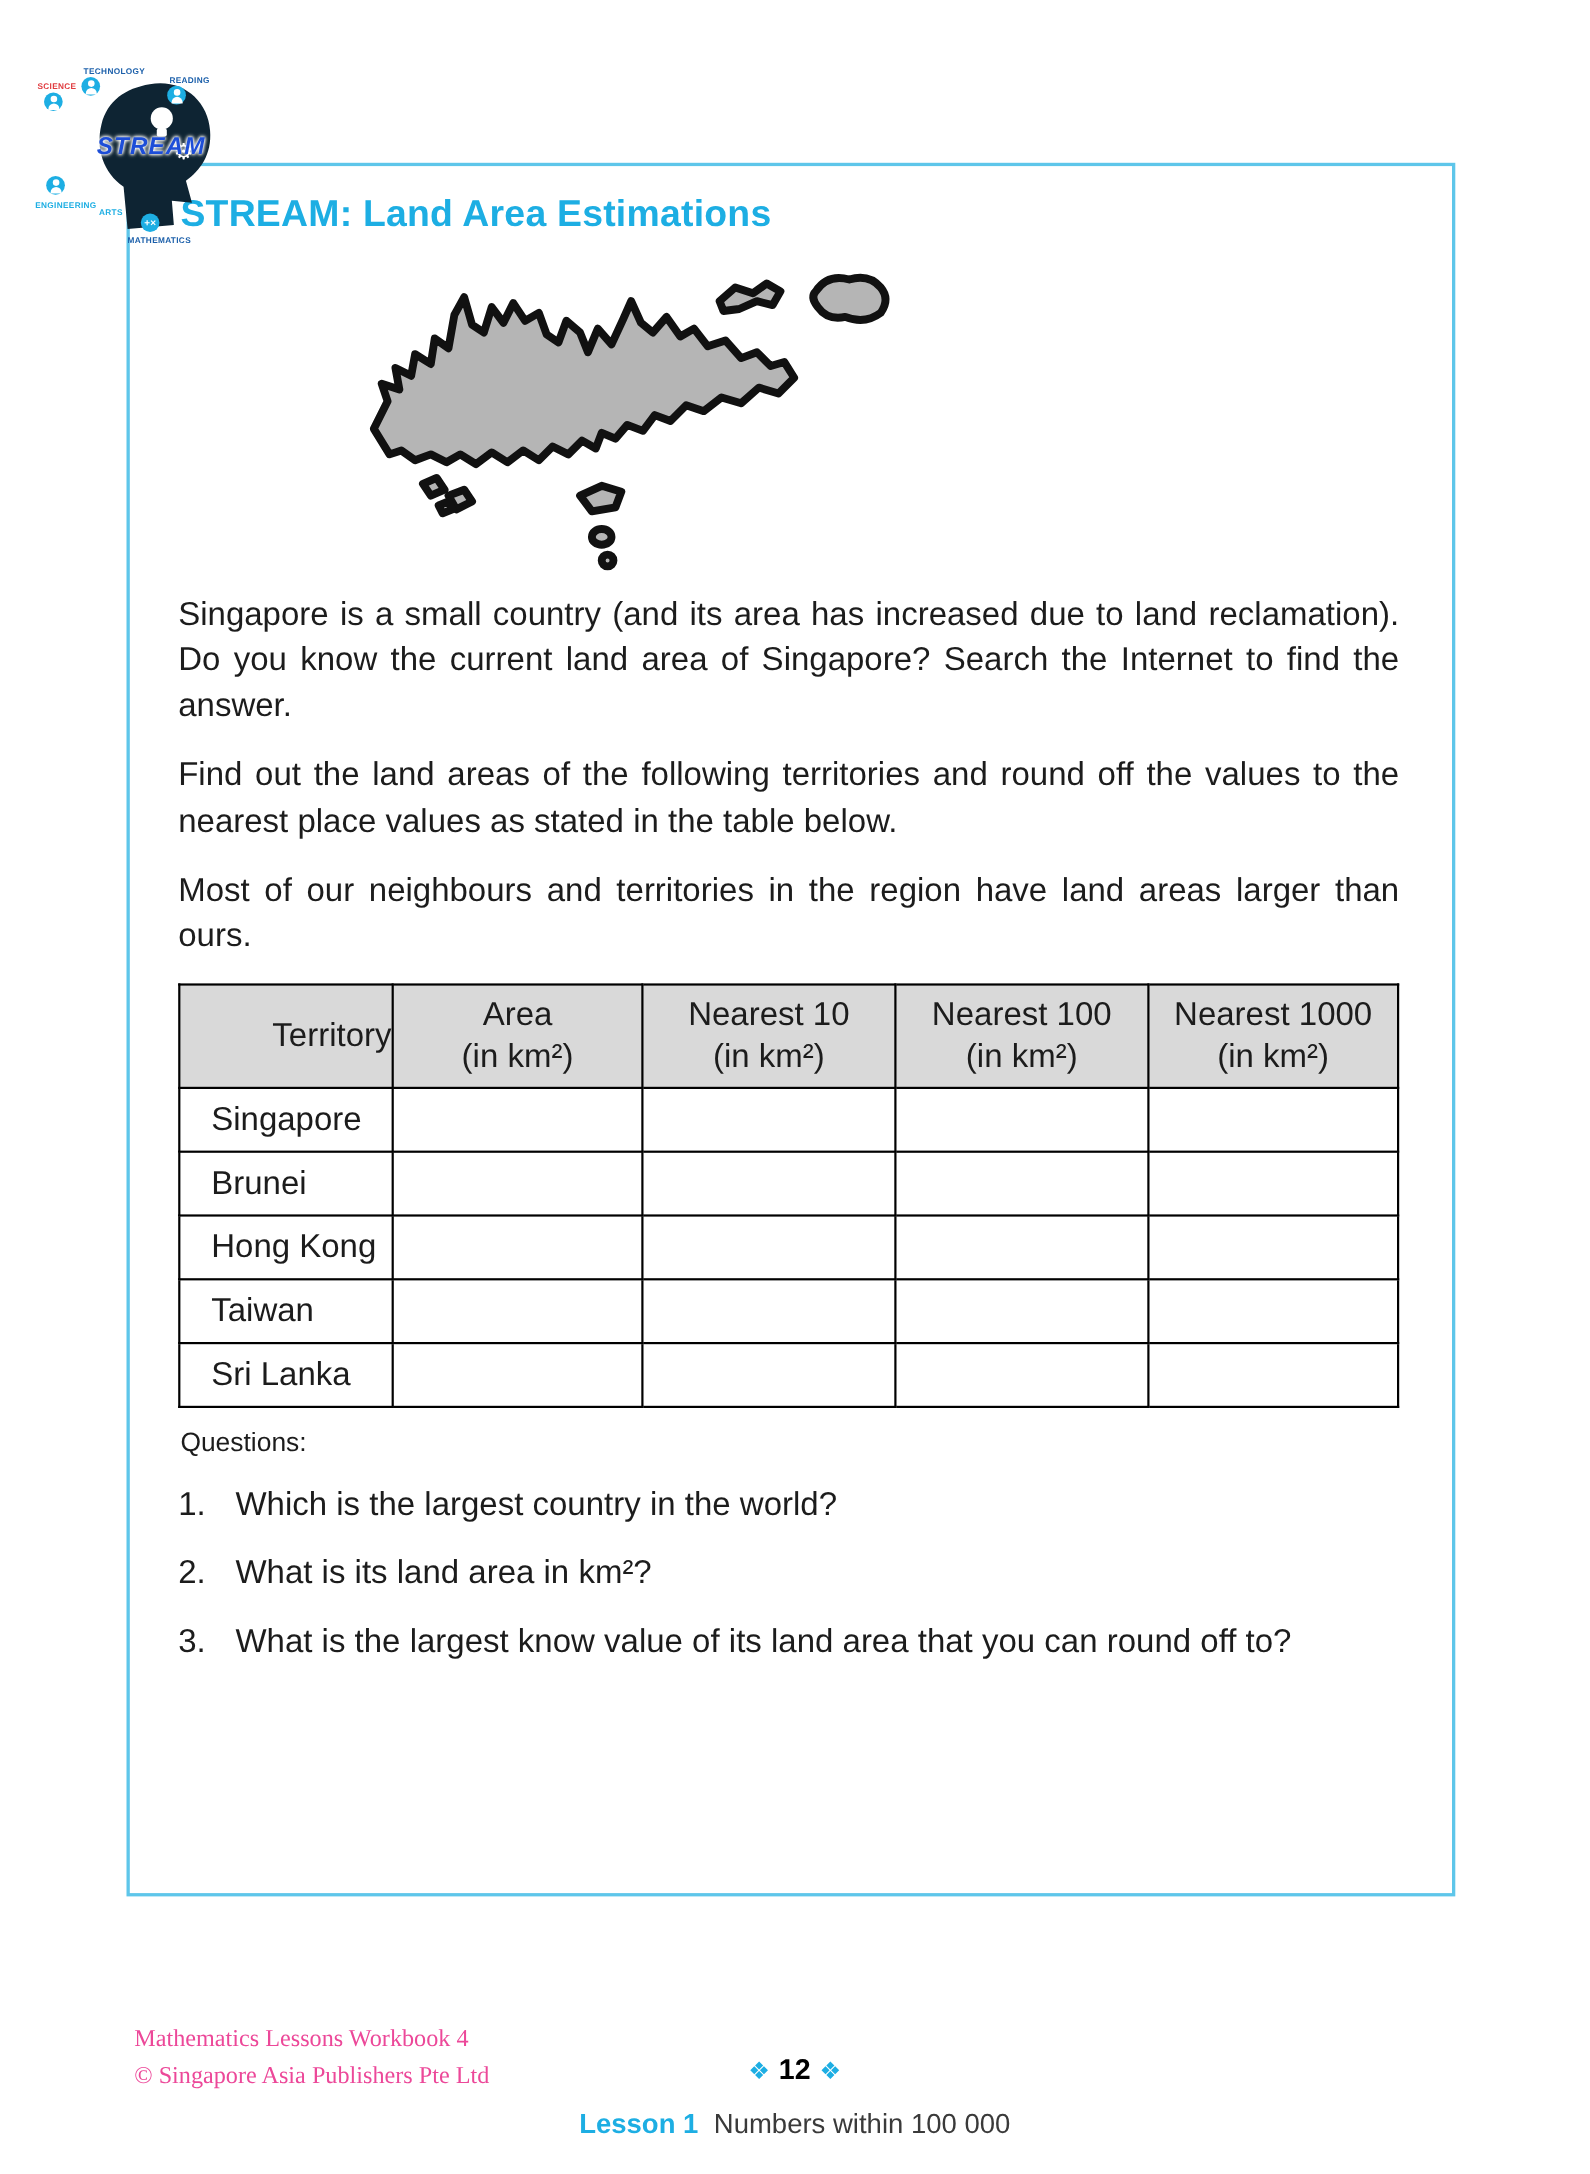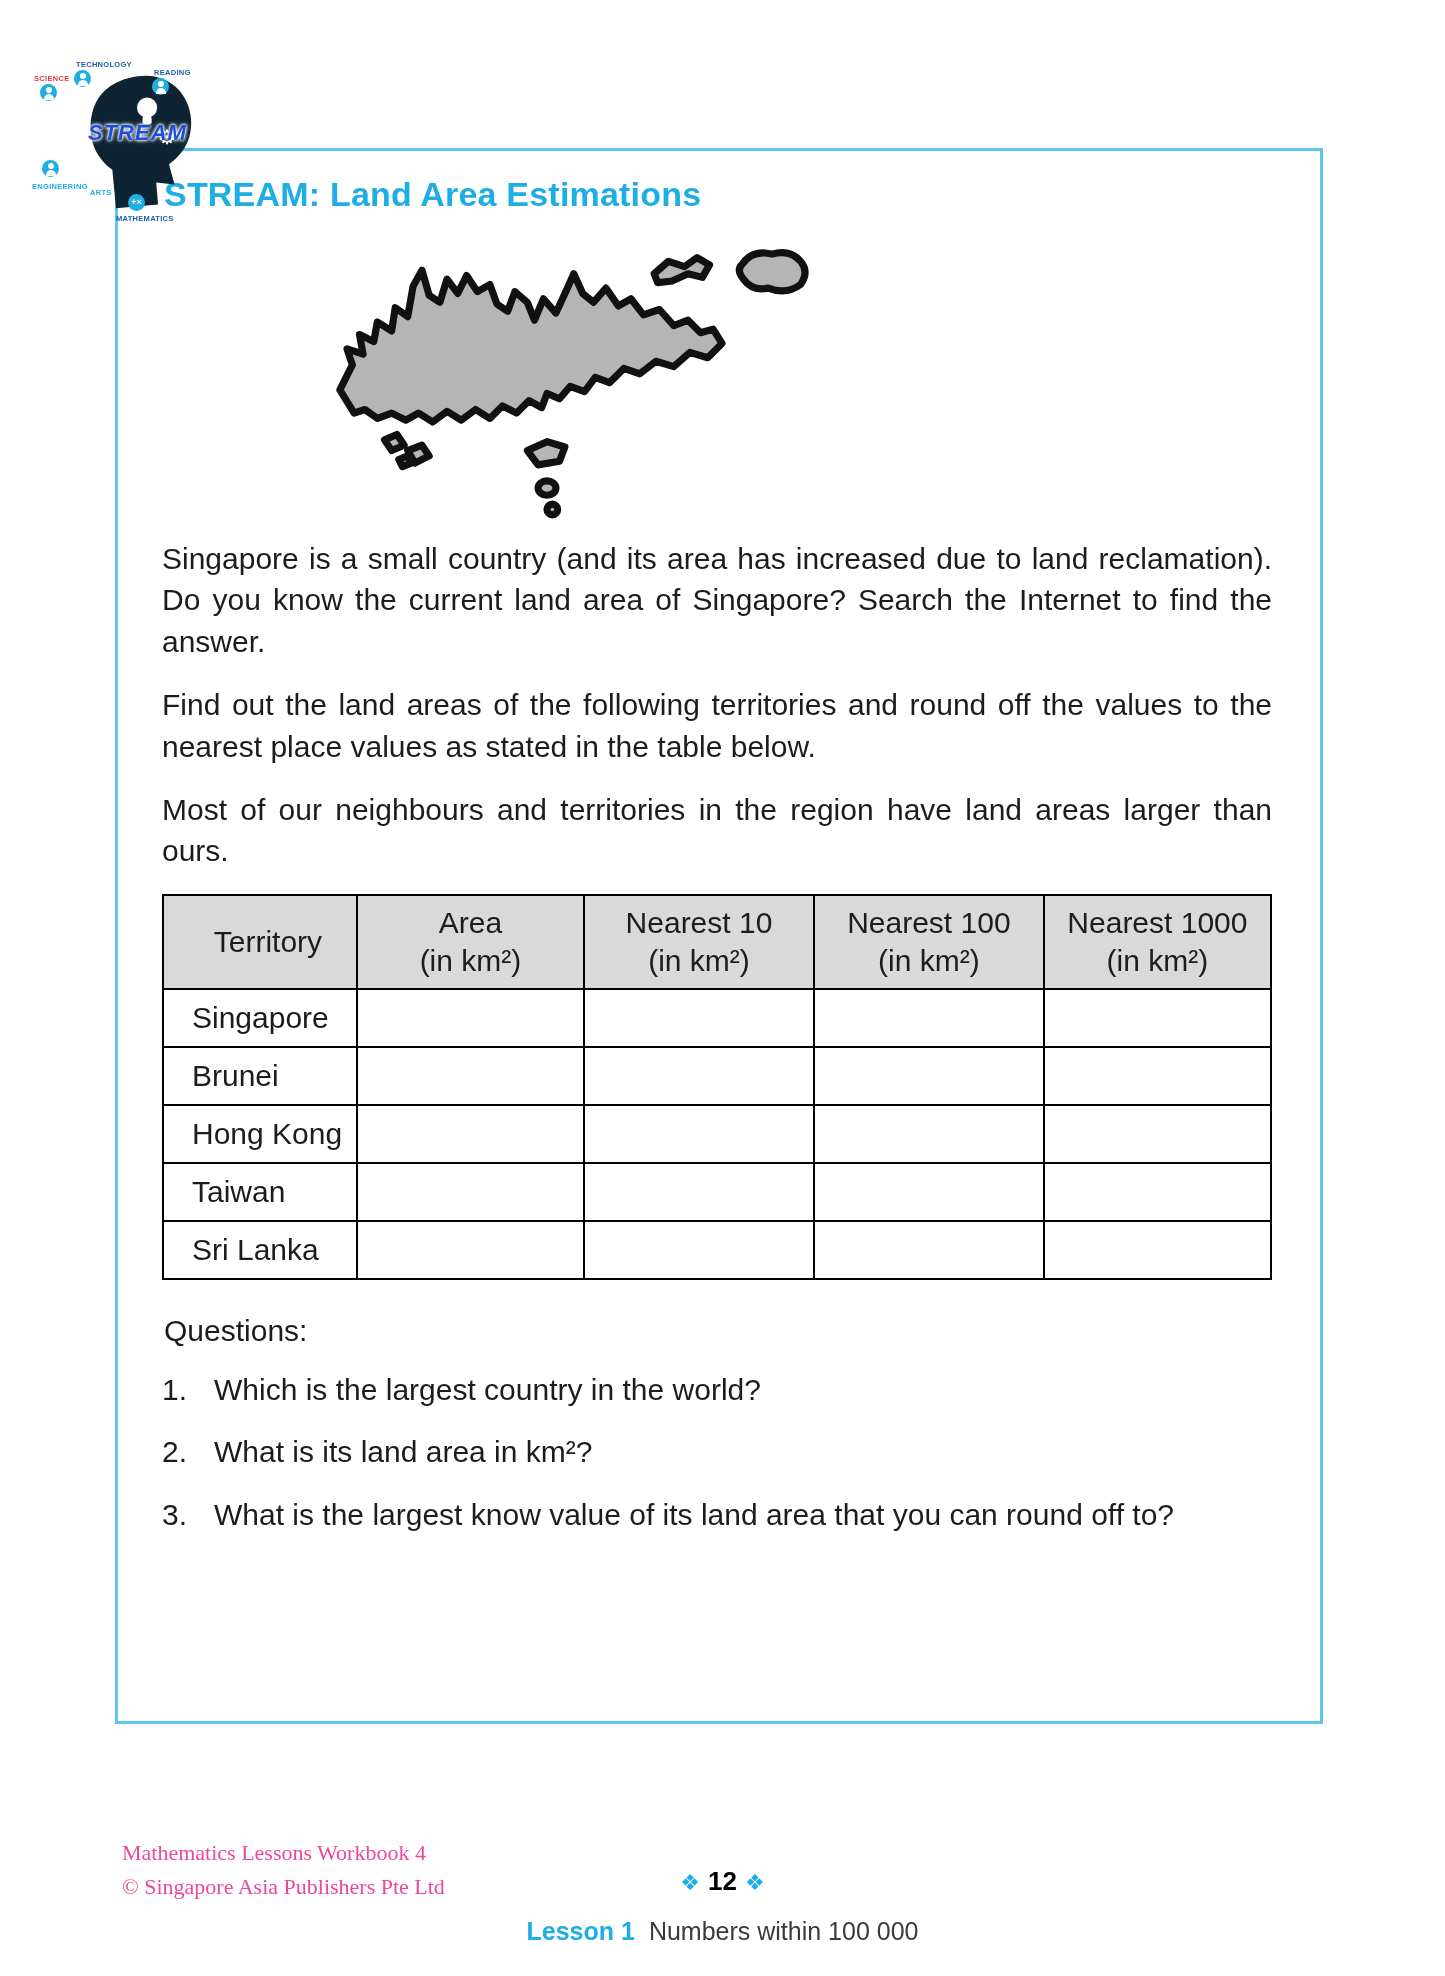--- a/index.html
+++ b/index.html
@@ -56,31 +56,31 @@
     font-weight: normal;
     padding: 0;
   }
   table.land th {
     background: #d9d9d9;
     height: 94px;
     text-align: center;
     line-height: 1.25;
     vertical-align: middle;
   }
-  table.land th.col-territory { text-align: center; padding-left: 16px; }
+  table.land th.col-territory { text-align: right; padding-left: 16px; }
   table.land td { height: 58px; vertical-align: middle; }
   table.land td.row-label { padding-left: 28px; }
   .w-territory { width: 17.5%; }
   .w-area { width: 20.5%; }
   .w-n10 { width: 20.75%; }
   .w-n100 { width: 20.75%; }
   .w-n1000 { width: 20.5%; }
 
   
-  .questions-label { margin: 34px 0 0 2px; font-size: 30px; }
+  .questions-label { margin: 18px 0 0 2px; font-size: 24px; }
   .q-item { display: flex; margin-top: 22px; font-size: 30px; line-height: 1.35; }
   .q-num { flex: 0 0 52px; }
   .q-text { flex: 1; }
 
   
   .footer-left {
     position: absolute; left: 122px; top: 1836px;
     font-family: "Liberation Serif", serif;
     font-size: 22px; line-height: 1.55; color: #ec4899;
   }

